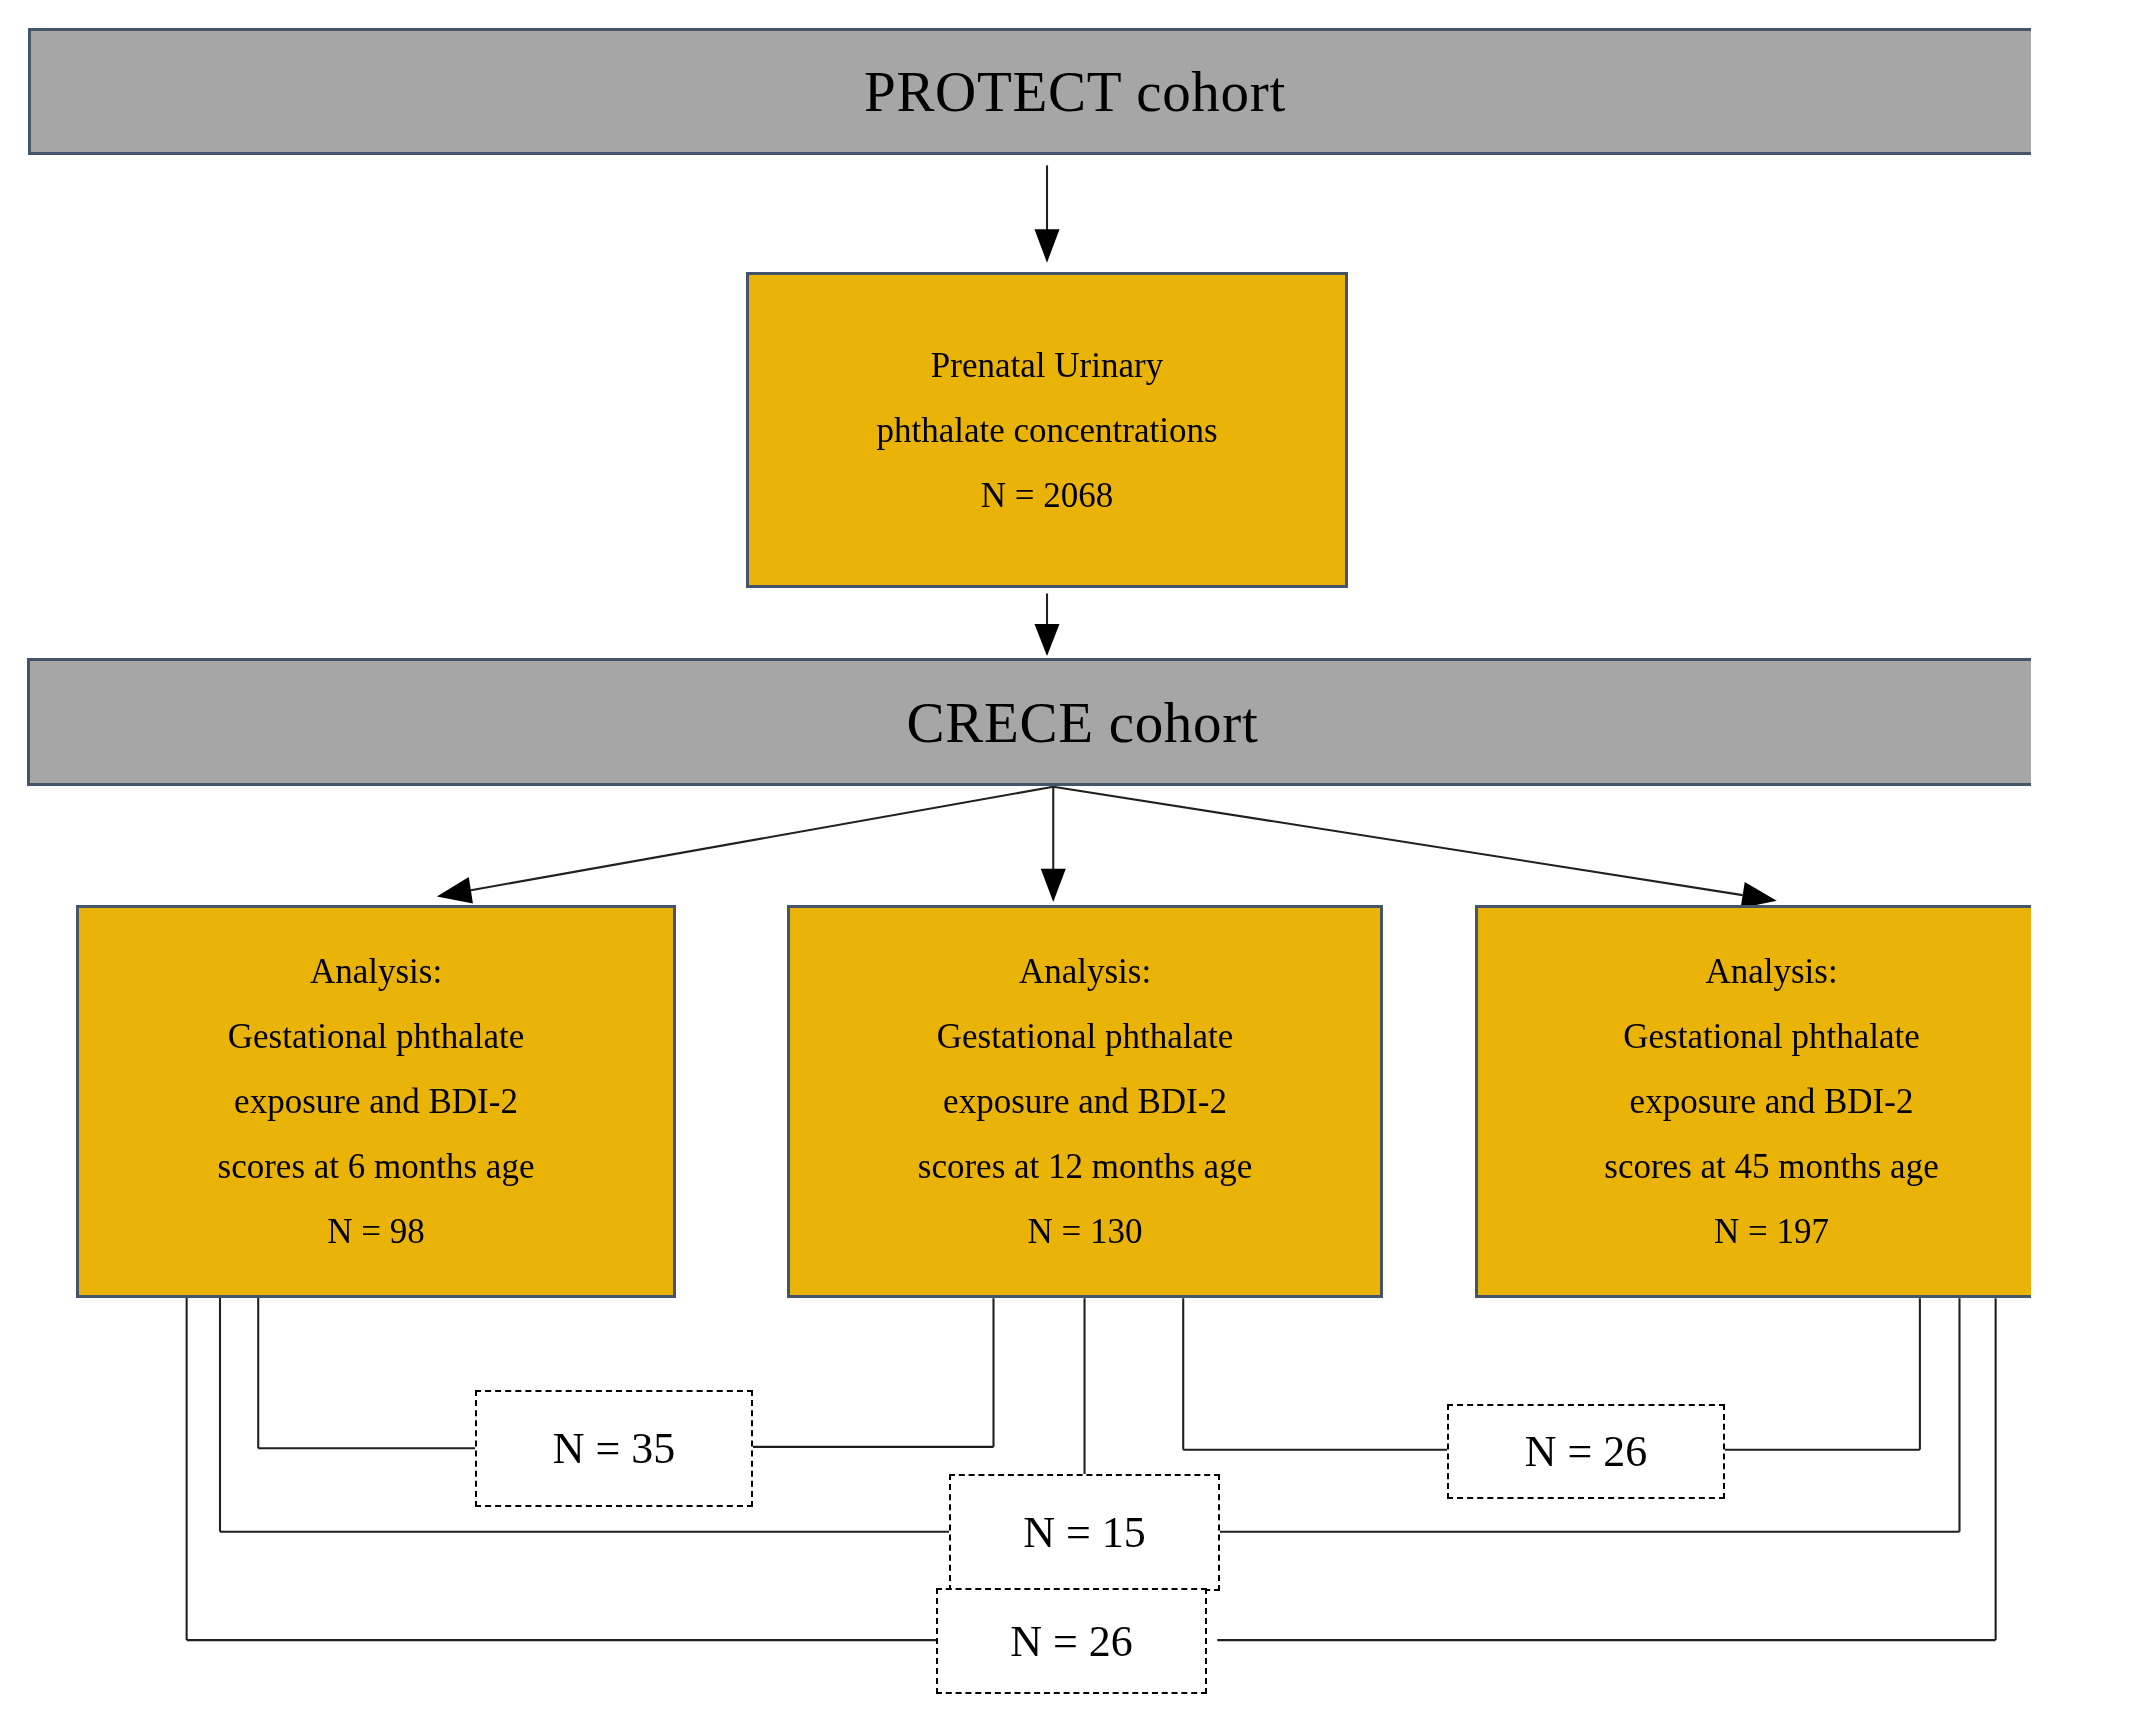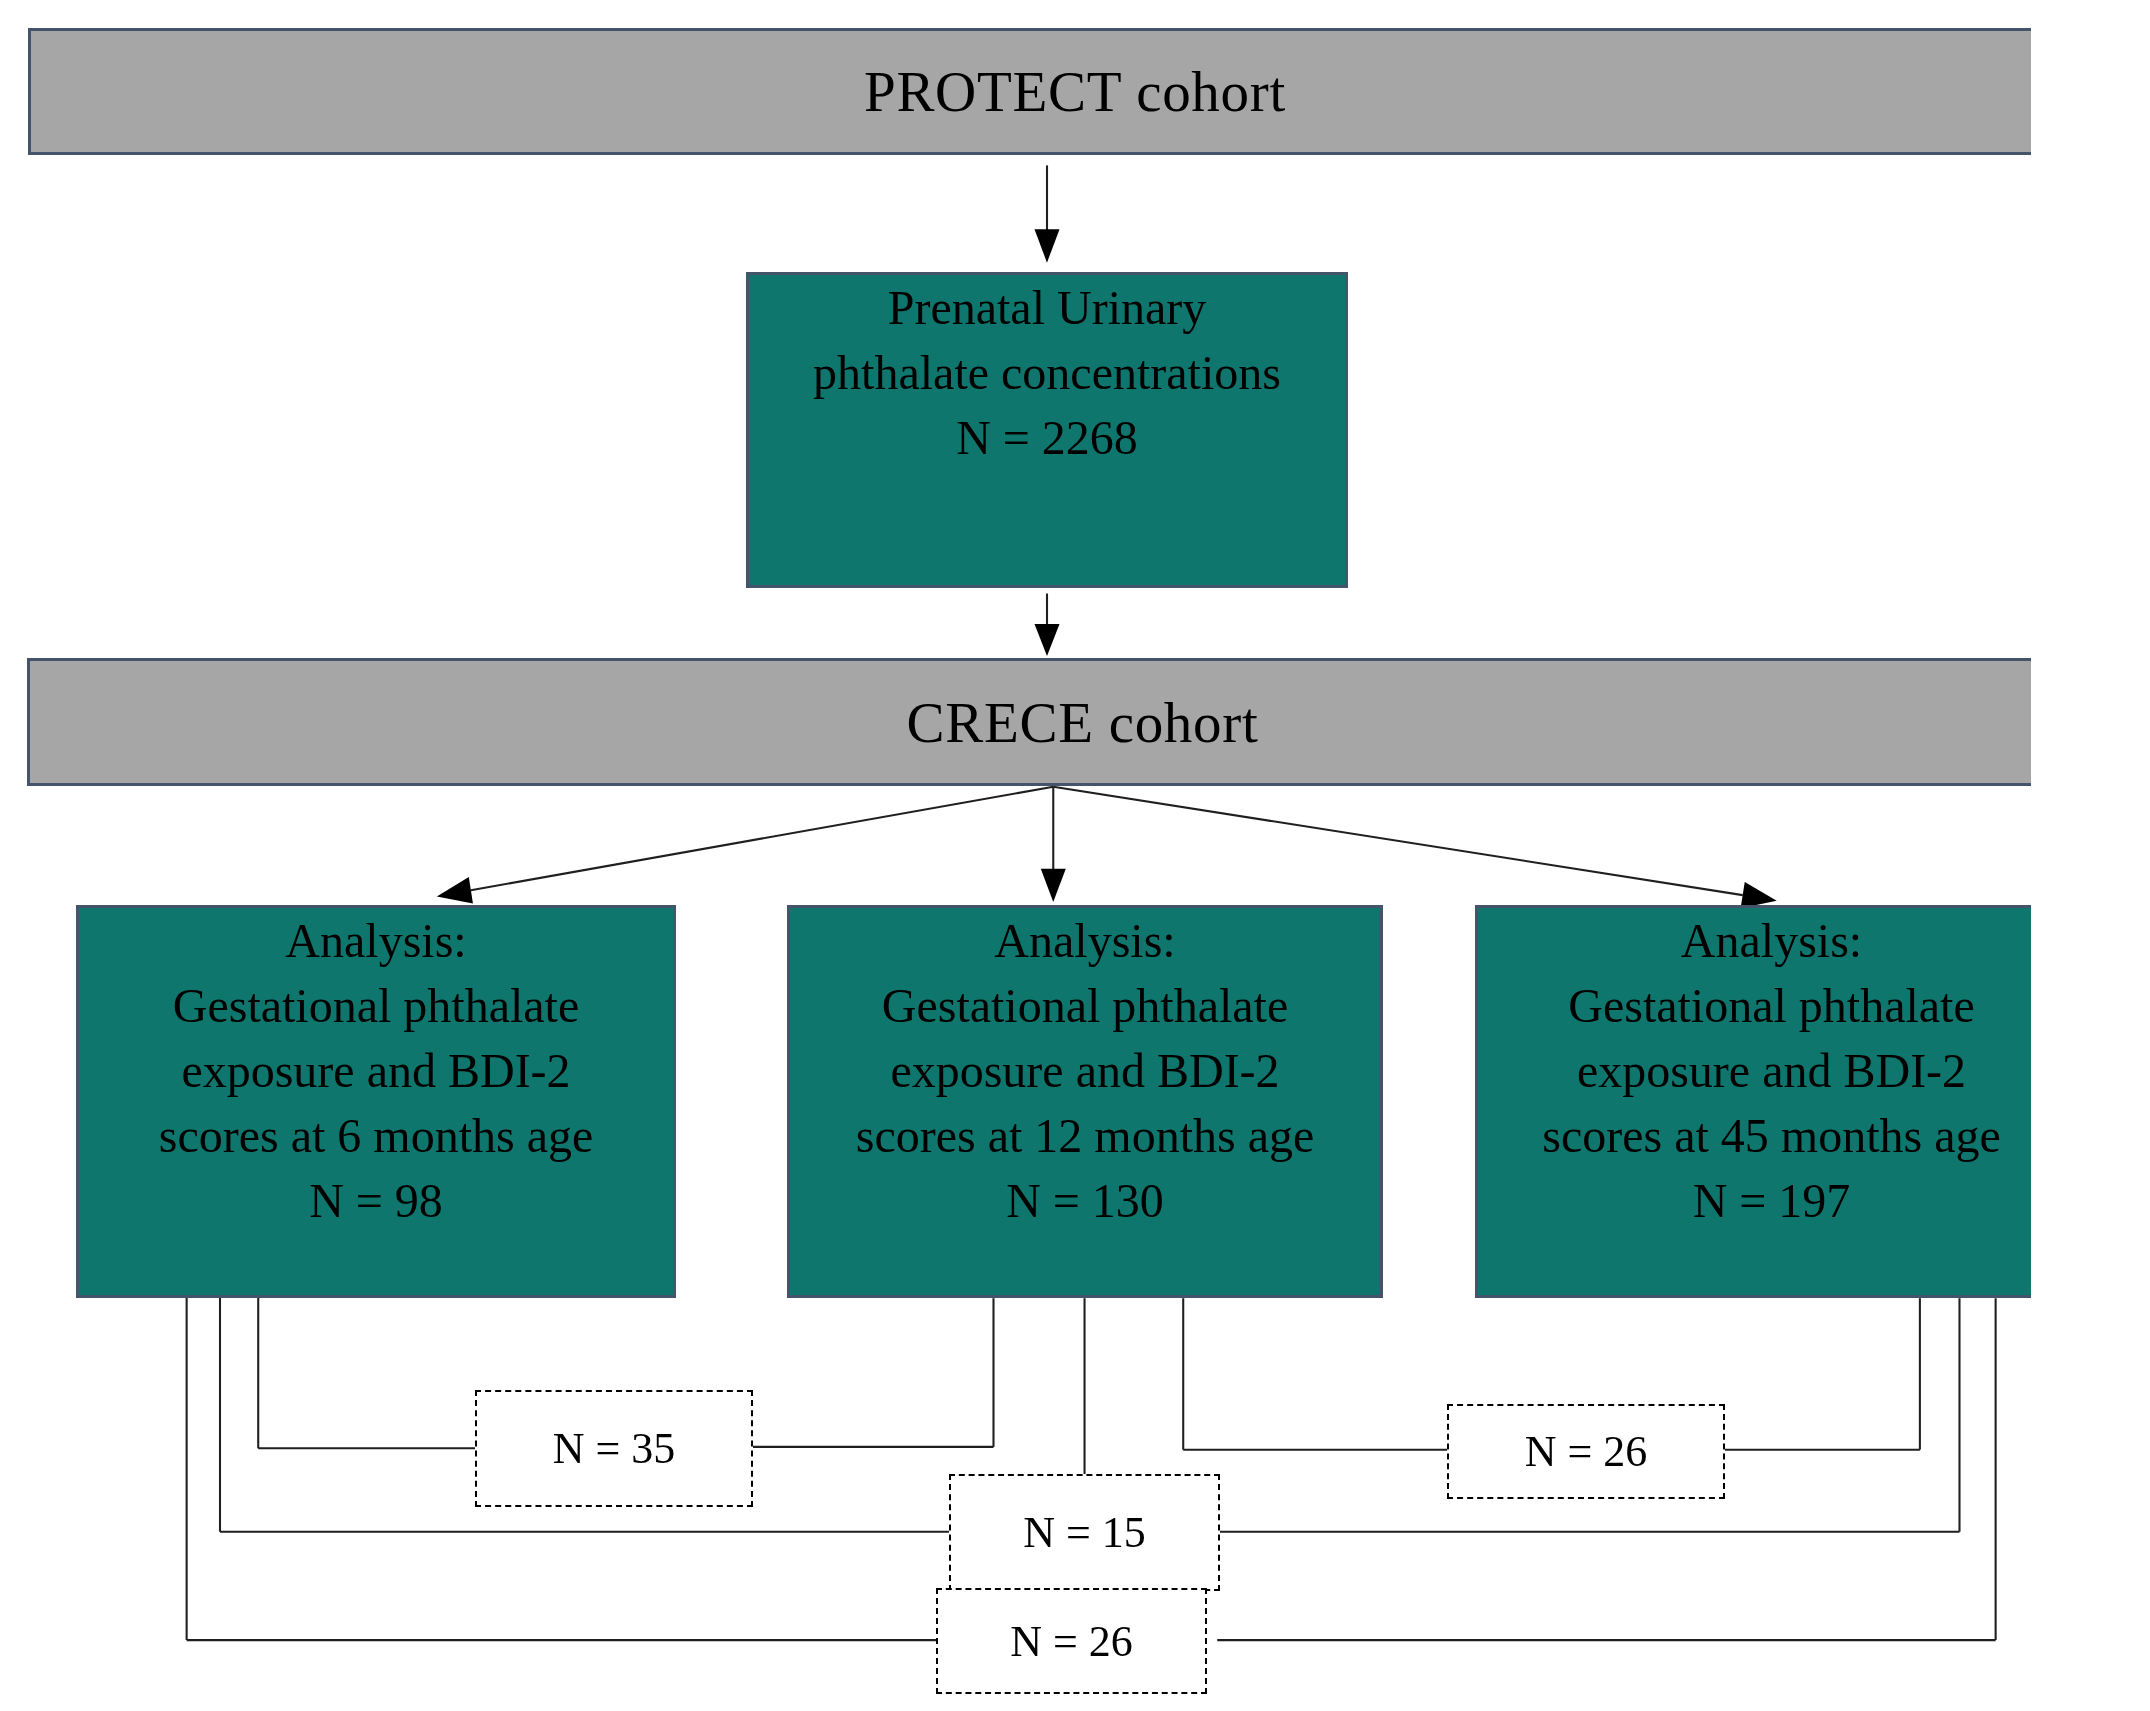--- a/index.html
+++ b/index.html
@@ -29,28 +29,28 @@
     border: 3.5px solid #44546a;
     display: flex;
     align-items: center;
     justify-content: center;
     font-size: 57px;
     letter-spacing: 0.7px;
   }
   .solid-box {
     position: absolute;
     box-sizing: border-box;
-    background: #0f766e;
+    background: #eab308;
     border: 3.5px solid #44546a;
     display: flex;
     flex-direction: column;
     align-items: center;
-    justify-content: flex-start;
+    justify-content: center;
     text-align: center;
-    font-size: 48px;
+    font-size: 35px;
     line-height: 65px;
   }
   .solid-box .tline { display: block; white-space: nowrap; }
   .dashed-box {
     position: absolute;
     box-sizing: border-box;
     background: #ffffff;
     border: 2.8px dashed #000000;
     display: flex;
     align-items: center;
@@ -105,21 +105,21 @@
     </g>
   </svg>
 
   <div class="bar" style="left:28px; top:28px; width:2094px; height:127px;">
     <span>PROTECT cohort</span>
   </div>
 
   <div class="solid-box" style="left:746px; top:272px; width:602px; height:316px;">
     <span class="tline">Prenatal Urinary</span>
     <span class="tline">phthalate concentrations</span>
-    <span class="tline">N = 2268</span>
+    <span class="tline">N = 2068</span>
   </div>
 
   <div class="bar" style="left:27px; top:658px; width:2111px; height:128px;">
     <span>CRECE cohort</span>
   </div>
 
   <div class="solid-box" style="left:76px; top:905px; width:600px; height:393px;">
     <span class="tline">Analysis:</span>
     <span class="tline">Gestational phthalate</span>
     <span class="tline">exposure and BDI-2</span>

